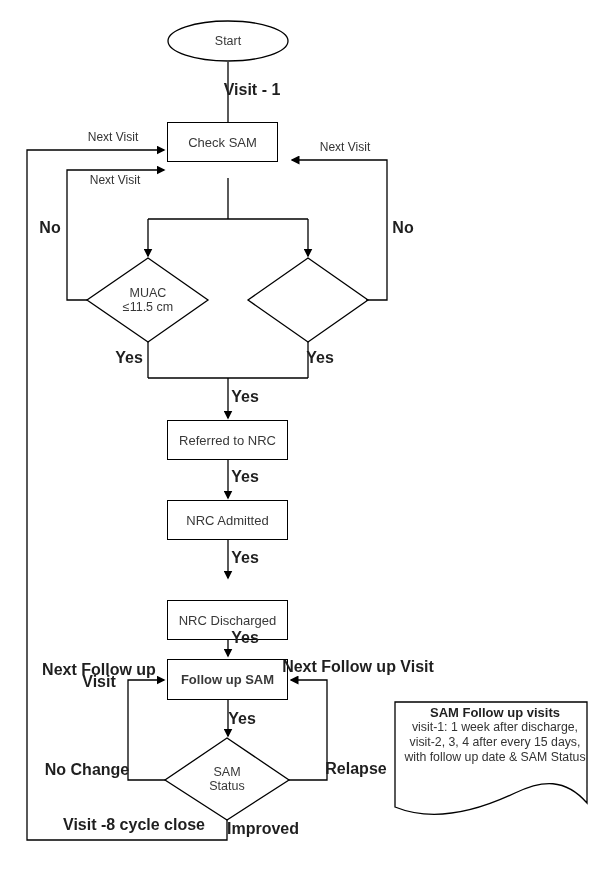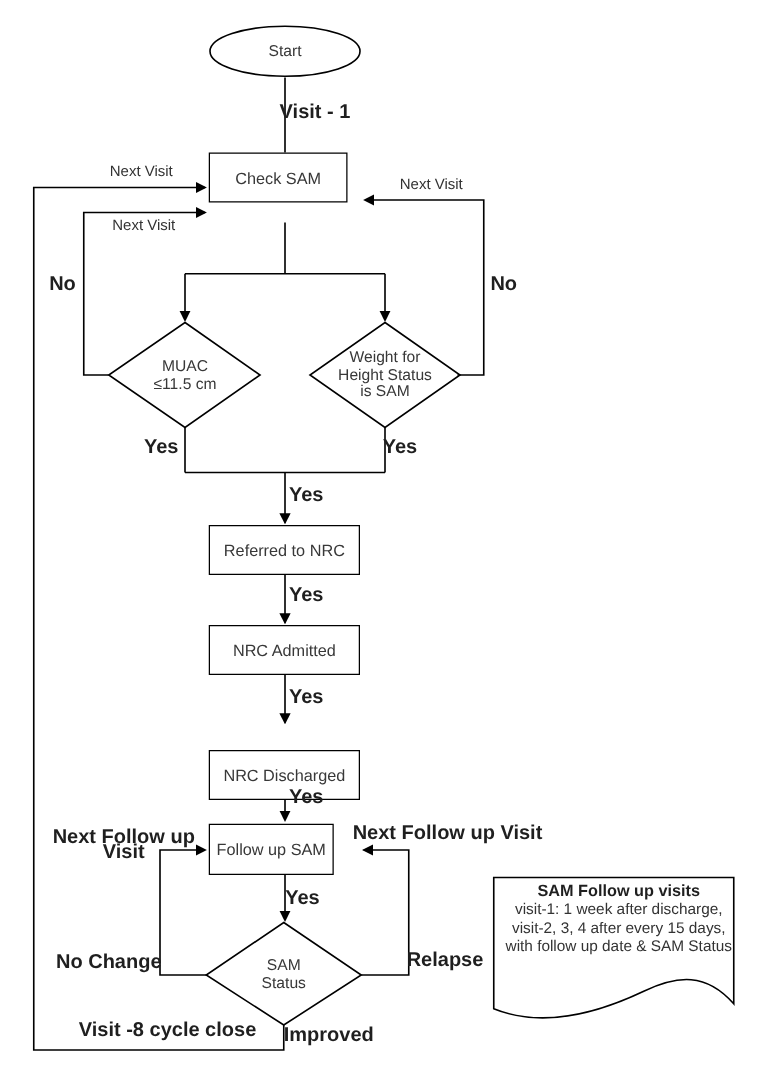--- a/index.html
+++ b/index.html
@@ -74,39 +74,34 @@
 
   <div class="node rect-node" style="left:167px;top:122px;width:111px;height:40px;">
     <span>Check SAM</span>
   </div>
 
   <div class="overlay" style="left:148px;top:300px;">
     <span class="ln" style="display:block;">MUAC</span>
     <span class="ln" style="display:block;">≤11.5 cm</span>
   </div>
 
-  <div class="overlay" style="left:308px;top:300px;line-height:13.5px;">
-    <span style="display:block;">Weight for</span>
-    <span style="display:block;">Height Status</span>
-    <span style="display:block;">is SAM</span>
-  </div>
 
   <div class="node rect-node" style="left:167px;top:420px;width:121px;height:40px;">
     <span>Referred to NRC</span>
   </div>
 
   <div class="node rect-node" style="left:167px;top:500px;width:121px;height:40px;">
     <span>NRC Admitted</span>
   </div>
 
   <div class="node rect-node" style="left:167px;top:580px;width:121px;height:40px;margin-top:20px;">
     <span>NRC Discharged</span>
   </div>
 
-  <div class="node rect-node" style="left:167px;top:659px;width:100px;height:41px;">
+  <div class="node rect-node" style="left:167px;top:659px;width:121px;height:41px;font-weight:bold;">
     <span>Follow up SAM</span>
   </div>
 
   <div class="overlay" style="left:227px;top:779px;">
     <span style="display:block;">SAM</span>
     <span style="display:block;">Status</span>
   </div>
 
   <div class="lbl b" style="left:252px;top:90px;">Visit - 1</div>
   <div class="lbl" style="left:113px;top:137px;">Next Visit</div>

